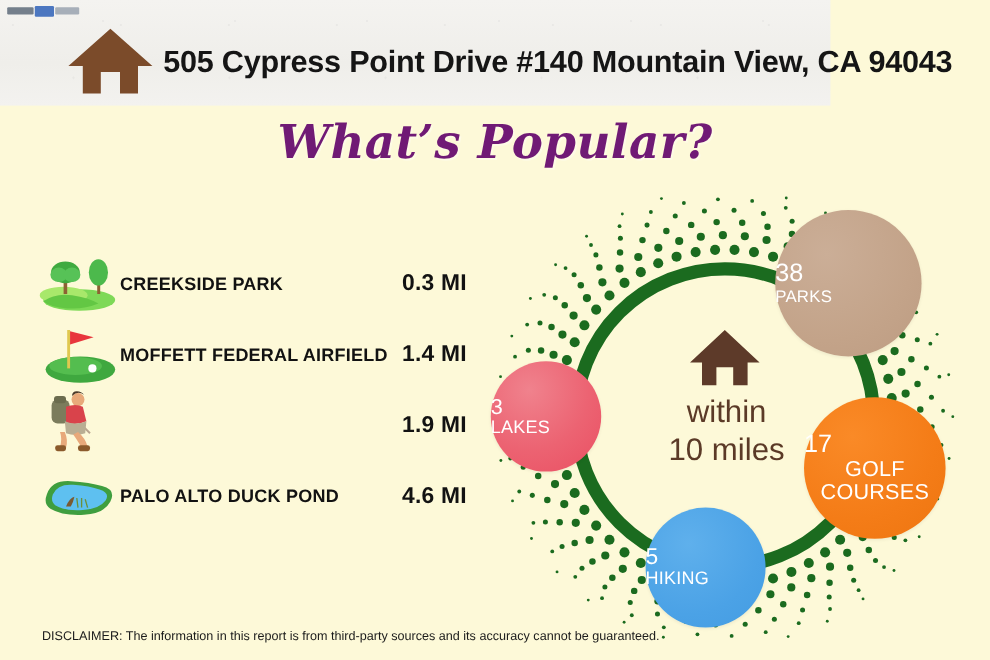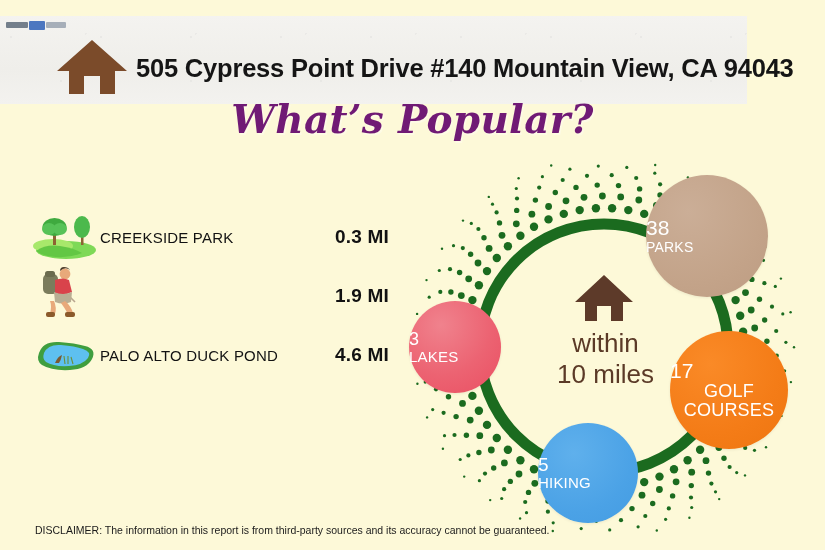--- a/index.html
+++ b/index.html
@@ -10,21 +10,21 @@
     position:relative;
   }
   #page{
     position:absolute;inset:0;width:825px;height:550px;
     background:#fdf9d8;
     overflow:hidden;
   }
 
   
   .header-band{
-    position:absolute;left:0;top:16px;width:747px;height:88px;
+    position:absolute;left:0;top:0;width:692px;height:88px;
     background:
       radial-gradient(circle at 12% 30%, rgba(0,0,0,.035) 0 1px, transparent 1px),
       radial-gradient(circle at 47% 72%, rgba(0,0,0,.03) 0 1px, transparent 1px),
       radial-gradient(circle at 78% 22%, rgba(0,0,0,.03) 0 1px, transparent 1px),
       linear-gradient(180deg,#f4f3f0 0%,#efeeea 60%,#f3f2ef 100%);
     background-size:90px 70px,130px 90px,110px 80px,100% 100%;
   }
   .brand-logo{
     position:absolute;left:6px;top:3px;width:64px;height:12px;
     display:flex;align-items:center;gap:1px;opacity:.85;
@@ -60,21 +60,21 @@
     font-size:35px;font-weight:bold;color:#121212;
     letter-spacing:-.6px;
     text-shadow:2.5px 2.5px 1.5px rgba(120,110,60,.45);
   }
 
   .hl-list{position:absolute;left:30px;top:207px;width:400px;}
   .hl-row{position:relative;height:59px;margin-bottom:0;}
   .hl-icon{position:absolute;left:3px;top:0;width:66px;height:56px;}
   .hl-name{
     position:absolute;left:70px;top:50%;transform:translateY(-50%);
-    font-size:15px;font-weight:normal;color:#121212;letter-spacing:.2px;
+    font-size:15px;font-weight:bold;color:#121212;letter-spacing:.2px;
     white-space:nowrap;
   }
   .hl-dist{
     position:absolute;left:305px;top:50%;transform:translateY(-50%);
     font-size:19px;font-weight:bold;color:#121212;letter-spacing:.2px;
     white-space:nowrap;
   }
   .row-1 .hl-name{top:30px;}
   .row-1 .hl-dist{top:30px;}
 
@@ -166,20 +166,31 @@
         <ellipse cx="21.5" cy="20" rx="12" ry="9" fill="#3faa3f"></ellipse>
         <ellipse cx="16" cy="22" rx="7" ry="6" fill="#57c257"></ellipse>
         <ellipse cx="27" cy="22" rx="7" ry="6" fill="#57c257"></ellipse>
         <rect x="48" y="24" width="2.5" height="14" fill="#8d6233"></rect>
         <ellipse cx="49" cy="20" rx="8" ry="11" fill="#4cb94c"></ellipse>
       </svg>
       <div class="hl-name">CREEKSIDE PARK</div>
       <div class="hl-dist">0.3 MI</div>
     </div>
 
+    <div class="hl-row">
+      <svg class="hl-icon" viewBox="0 0 66 56">
+        <ellipse cx="34" cy="42" rx="29" ry="11" fill="#3fa83f"></ellipse>
+        <ellipse cx="30" cy="39" rx="22" ry="7.5" fill="#54bd4f"></ellipse>
+        <rect x="23" y="9" width="2.4" height="32" fill="#e0c84f"></rect>
+        <path d="M25.4 10 L45 15 L25.4 21 Z" fill="#e8363c"></path>
+        <circle cx="44" cy="41" r="3.4" fill="#ffffff"></circle>
+      </svg>
+      <div class="hl-name">MOFFETT FEDERAL AIRFIELD</div>
+      <div class="hl-dist">1.4 MI</div>
+    </div>
 
     <div class="hl-row">
       <svg class="hl-icon" viewBox="0 0 66 56">
         <path d="M12 15 L36 44" stroke="#b8a58f" stroke-width="1.6" fill="none"></path>
         <path d="M30 24 L42 36" stroke="#b8a58f" stroke-width="1.6" fill="none"></path>
         <rect x="10" y="8" width="15" height="20" rx="5" fill="#7b7c5c"></rect>
         <rect x="12" y="5" width="10" height="6" rx="2.5" fill="#6b6c4e"></rect>
         <circle cx="32" cy="8" r="5.4" fill="#e8a97a"></circle>
         <path d="M27 5 q5 -5 10 -1 q-2 -3 -6 -3 q-4 0 -4 4 Z" fill="#4b3a2a"></path>
         <path d="M22 14 q8 -3 14 0 l3 12 q-9 4 -17 1 Z" fill="#d9434b"></path>

